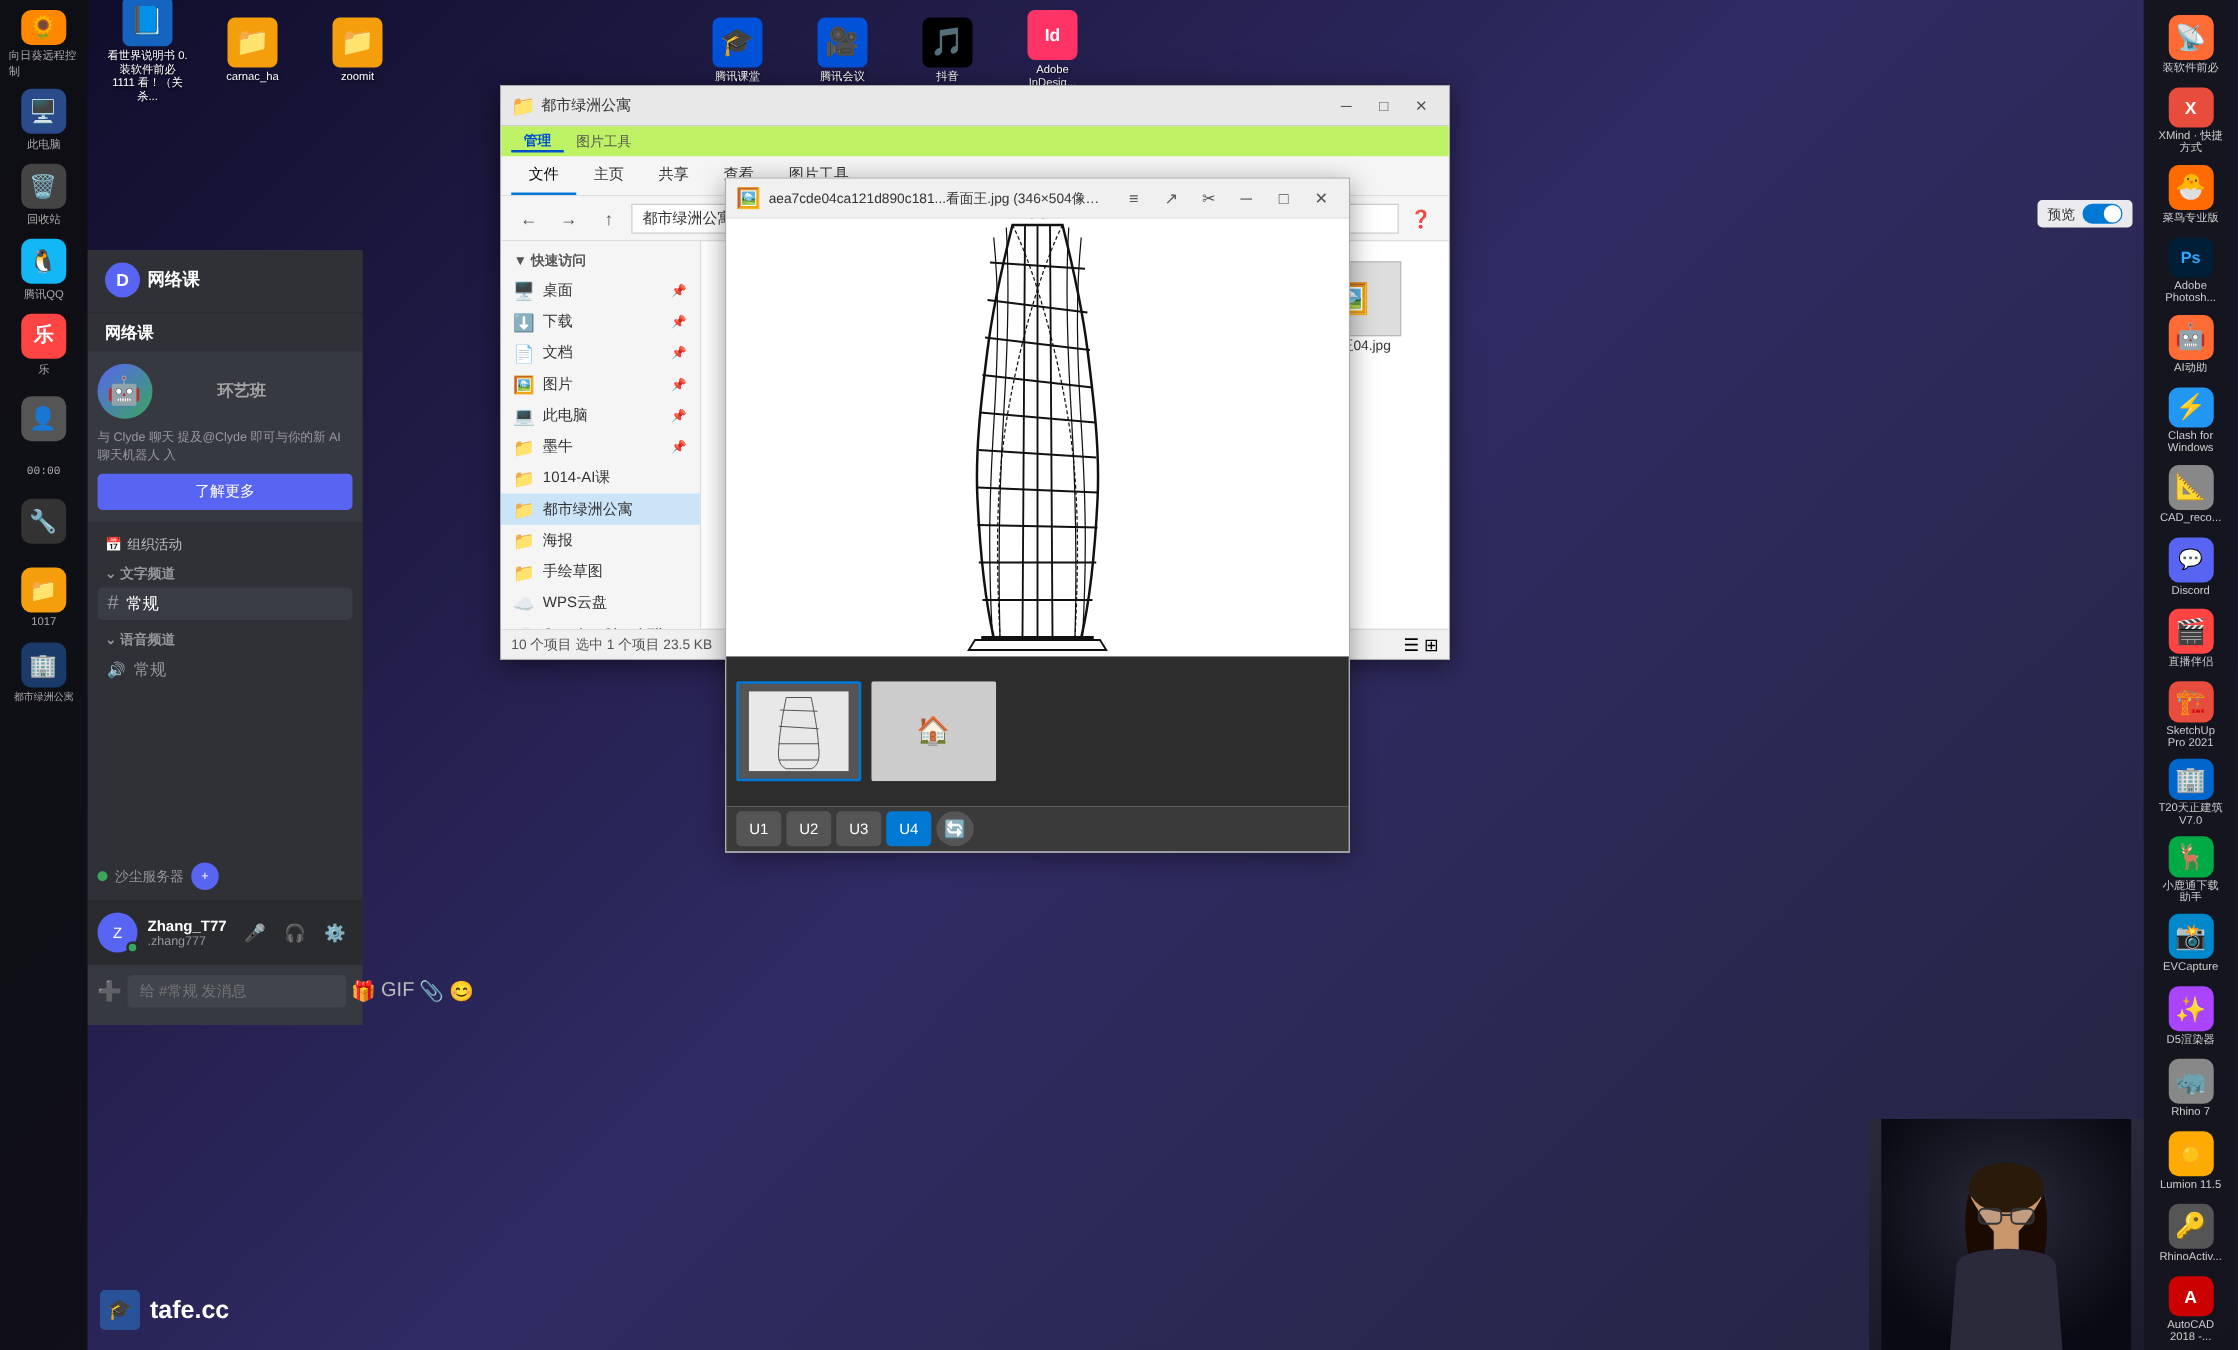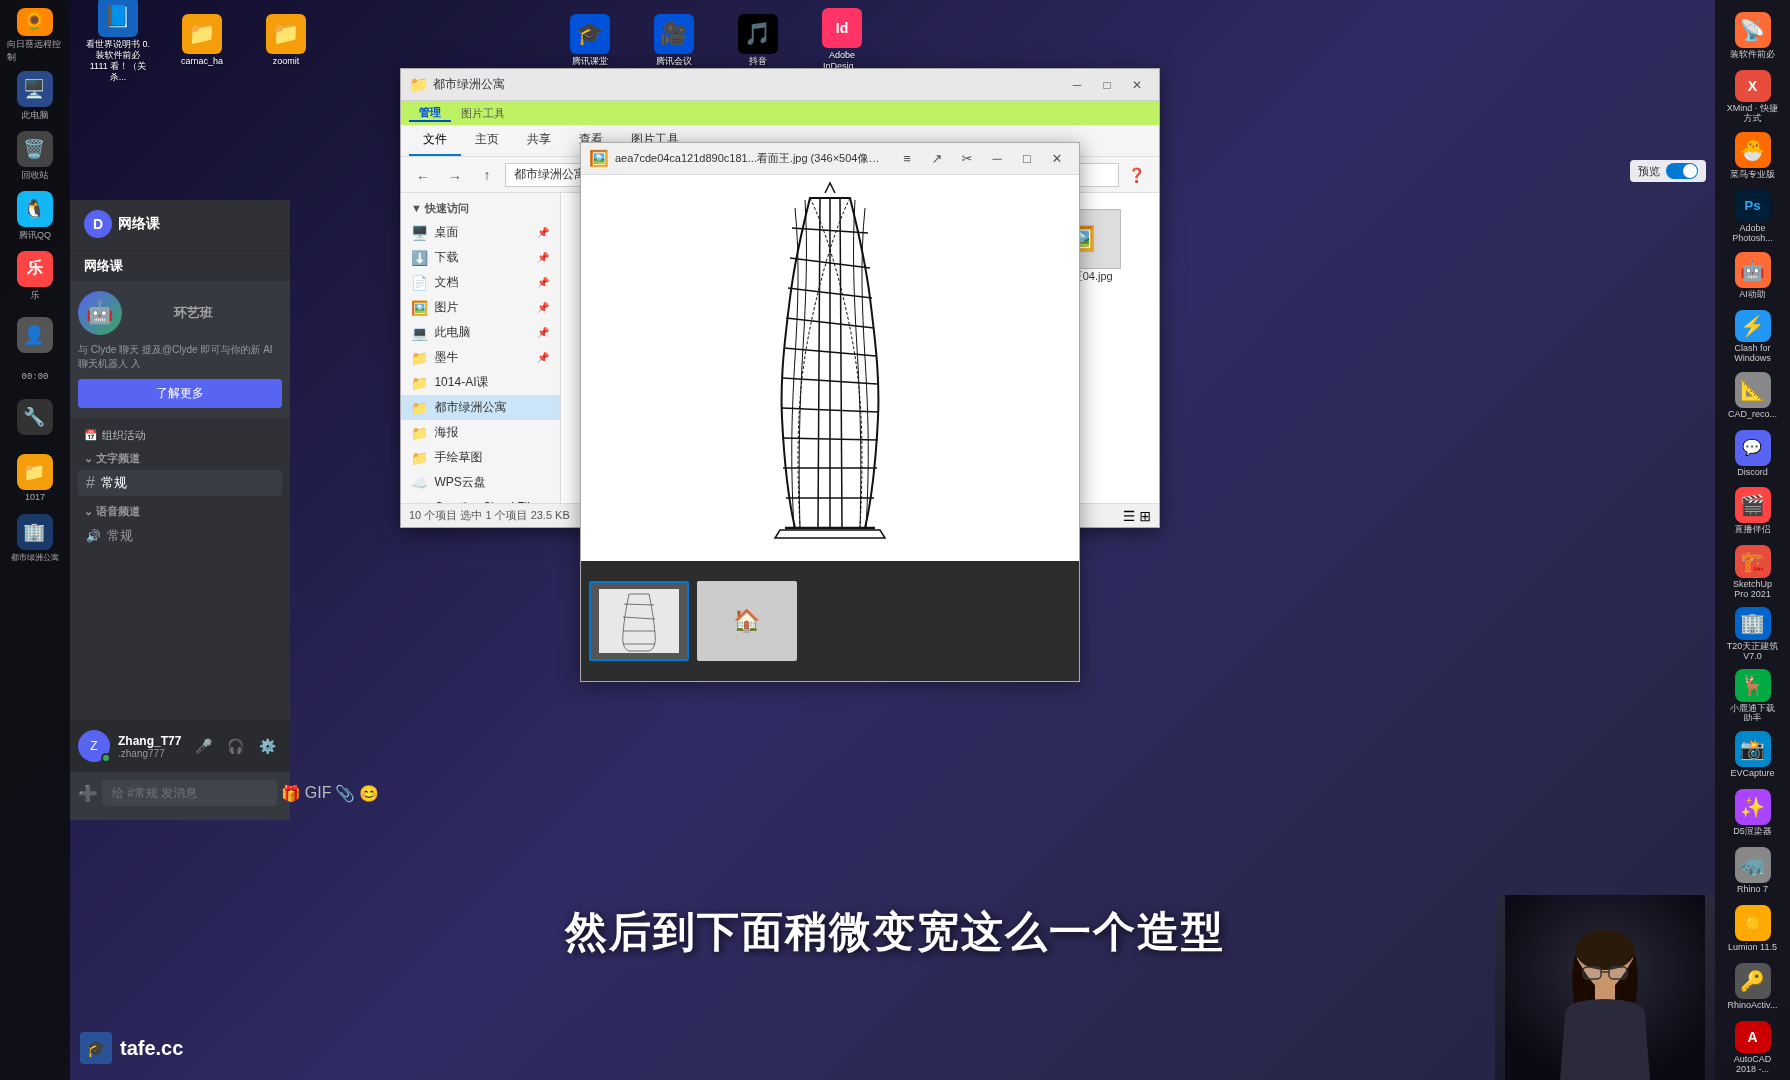--- a/index.html
+++ b/index.html
@@ -765,20 +765,27 @@
 
       <div style="color:#96989d;font-size:11px;font-weight:700;padding:8px 6px 4px;text-transform:uppercase;">⌄ 语音频道</div>
       <div class="channel-item">
         <span style="font-size:12px;">🔊</span>
         <span>常规</span>
       </div>
     </div>
 
     <div style="flex:1;"></div>
 
+    <div style="padding:8px;background:#2f3136;display:flex;align-items:center;gap:6px;">
+      <div style="width:8px;height:8px;background:#3ba55d;border-radius:50%;"></div>
+      <span style="color:#96989d;font-size:11px;">沙尘服务器</span>
+      <div style="background:#5865f2;border-radius:50%;width:22px;height:22px;display:flex;align-items:center;justify-content:center;">
+        <span style="color:white;font-size:10px;">+</span>
+      </div>
+    </div>
 
     <div class="user-bar">
       <div class="user-avatar">
         Z
         <div class="user-status"></div>
       </div>
       <div class="user-info">
         <div class="user-name">Zhang_T77</div>
         <div class="user-tag">.zhang777</div>
       </div>
@@ -994,20 +1001,27 @@
             <line x1="24" y1="42" x2="56" y2="42"></line>
             <line x1="24" y1="55" x2="56" y2="55"></line>
           </g>
         </svg>
       </div>
       <div class="thumb-item">
         <div style="width:100%;height:100%;background:#ccc;display:flex;align-items:center;justify-content:center;font-size:22px;">🏠</div>
       </div>
     </div>
 
+    <div class="iv-nav-tabs">
+      <div class="iv-nav-tab">U1</div>
+      <div class="iv-nav-tab">U2</div>
+      <div class="iv-nav-tab">U3</div>
+      <div class="iv-nav-tab active">U4</div>
+      <div style="width:30px;height:28px;background:#555;border-radius:50%;display:flex;align-items:center;justify-content:center;color:white;font-size:14px;cursor:pointer;">🔄</div>
+    </div>
   </div>
 
   <div style="position:absolute;left:1090px;top:160px;width:80px;height:240px;overflow:hidden;opacity:0.7;">
     <svg width="80" height="240" viewBox="0 0 80 240" xmlns="http://www.w3.org/2000/svg">
       <g stroke="#666" stroke-width="1" fill="none">
         <path d="M5,0 C8,20 10,50 12,80 C14,110 16,150 16,190 L50,190 C50,150 52,110 54,80 C56,50 58,20 60,0 Z" stroke-width="1.5"></path>
         <line x1="6" y1="20" x2="59" y2="22"></line>
         <line x1="7" y1="45" x2="58" y2="48"></line>
         <line x1="8" y1="70" x2="57" y2="75"></line>
         <line x1="10" y1="100" x2="56" y2="104"></line>
@@ -1098,21 +1112,20 @@
       <div class="icon-img" style="background:#cc0000; color:white; font-weight:bold; font-size:14px;">A</div>
       <div class="icon-label">AutoCAD 2018 -...</div>
     </div>
     <div class="sidebar-icon">
       
       
     </div>
 
   </div>
 
-  <div class="subtitle">然后到下面稍微变宽这么一个造型</div>
 
   <div class="webcam-overlay">
     <div class="webcam-face">
 
       <svg width="200" height="185" viewBox="0 0 200 185">
         <rect width="200" height="185" fill="#1a1a2a"></rect>
 
         <defs>
           <radialGradient id="bgGrad" cx="50%" cy="40%" r="60%">
             <stop offset="0%" style="stop-color:#2a2a3a"></stop>

